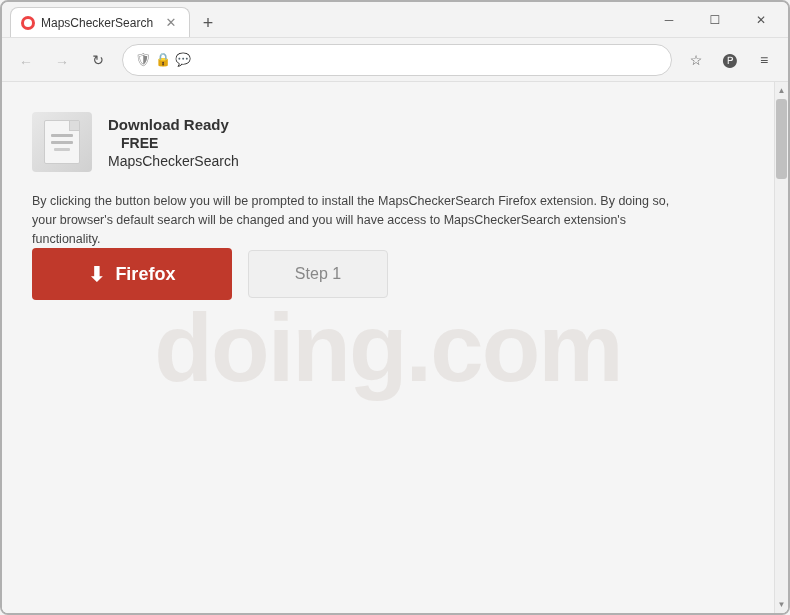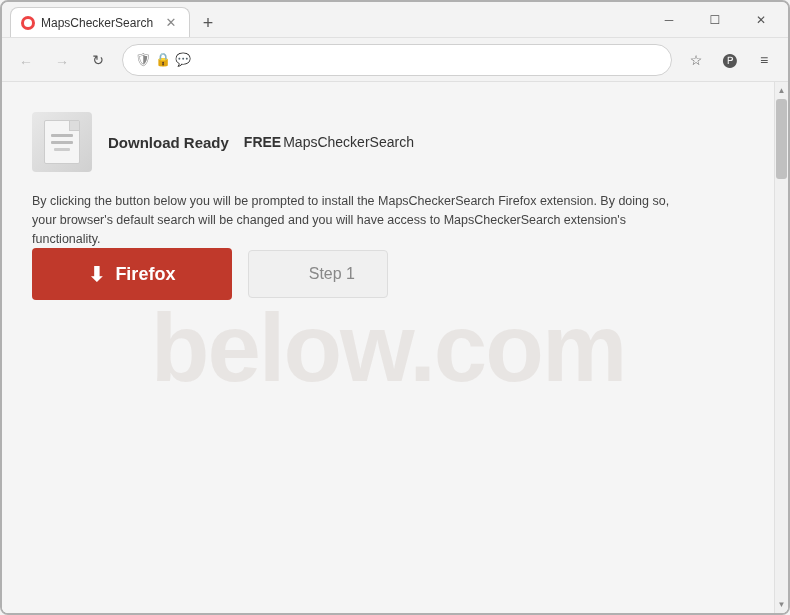--- a/index.html
+++ b/index.html
@@ -221,21 +221,21 @@
     
     .ext-card {
       display: flex;
       align-items: center;
       gap: 16px;
       margin-bottom: 20px;
     }
 
     .ext-info {
       display: flex;
-      flex-direction: row;
+      flex-direction: column;
       gap: 2px;
     }
 
     .ext-title {
       font-size: 15px;
       font-weight: 600;
       color: #333;
     }
 
     .ext-subtitle {
@@ -286,21 +286,21 @@
 
     .step-btn {
       background: #f0f0f0;
       color: #888;
       border: 1px solid #ddd;
       border-radius: 4px;
       padding: 14px 32px;
       font-size: 16px;
       cursor: pointer;
       min-width: 140px;
-      text-align: right;
+      text-align: center;
     }
 
     
     .scrollbar {
       width: 14px;
       background: #f0f0f0;
       display: flex;
       flex-direction: column;
       align-items: center;
       border-left: 1px solid #e0e0e0;
@@ -424,21 +424,21 @@
   <div class="nav-right">
     <div class="nav-btn">☆</div>
     <div class="nav-btn">🅟</div>
     <div class="nav-btn">≡</div>
   </div>
 </div>
 
 <div class="browser-content">
   <div class="page-area">
 
-    <div class="watermark">below.com</div>
+    <div class="watermark">doing.com</div>
 
     <div class="page-content">
 
       <div class="ext-card">
         <div class="ext-icon-img">
           <div class="ext-icon-paper">
             <div class="paper-corner"></div>
             <div class="paper-line"></div>
             <div class="paper-line"></div>
             <div class="paper-line-short"></div>

